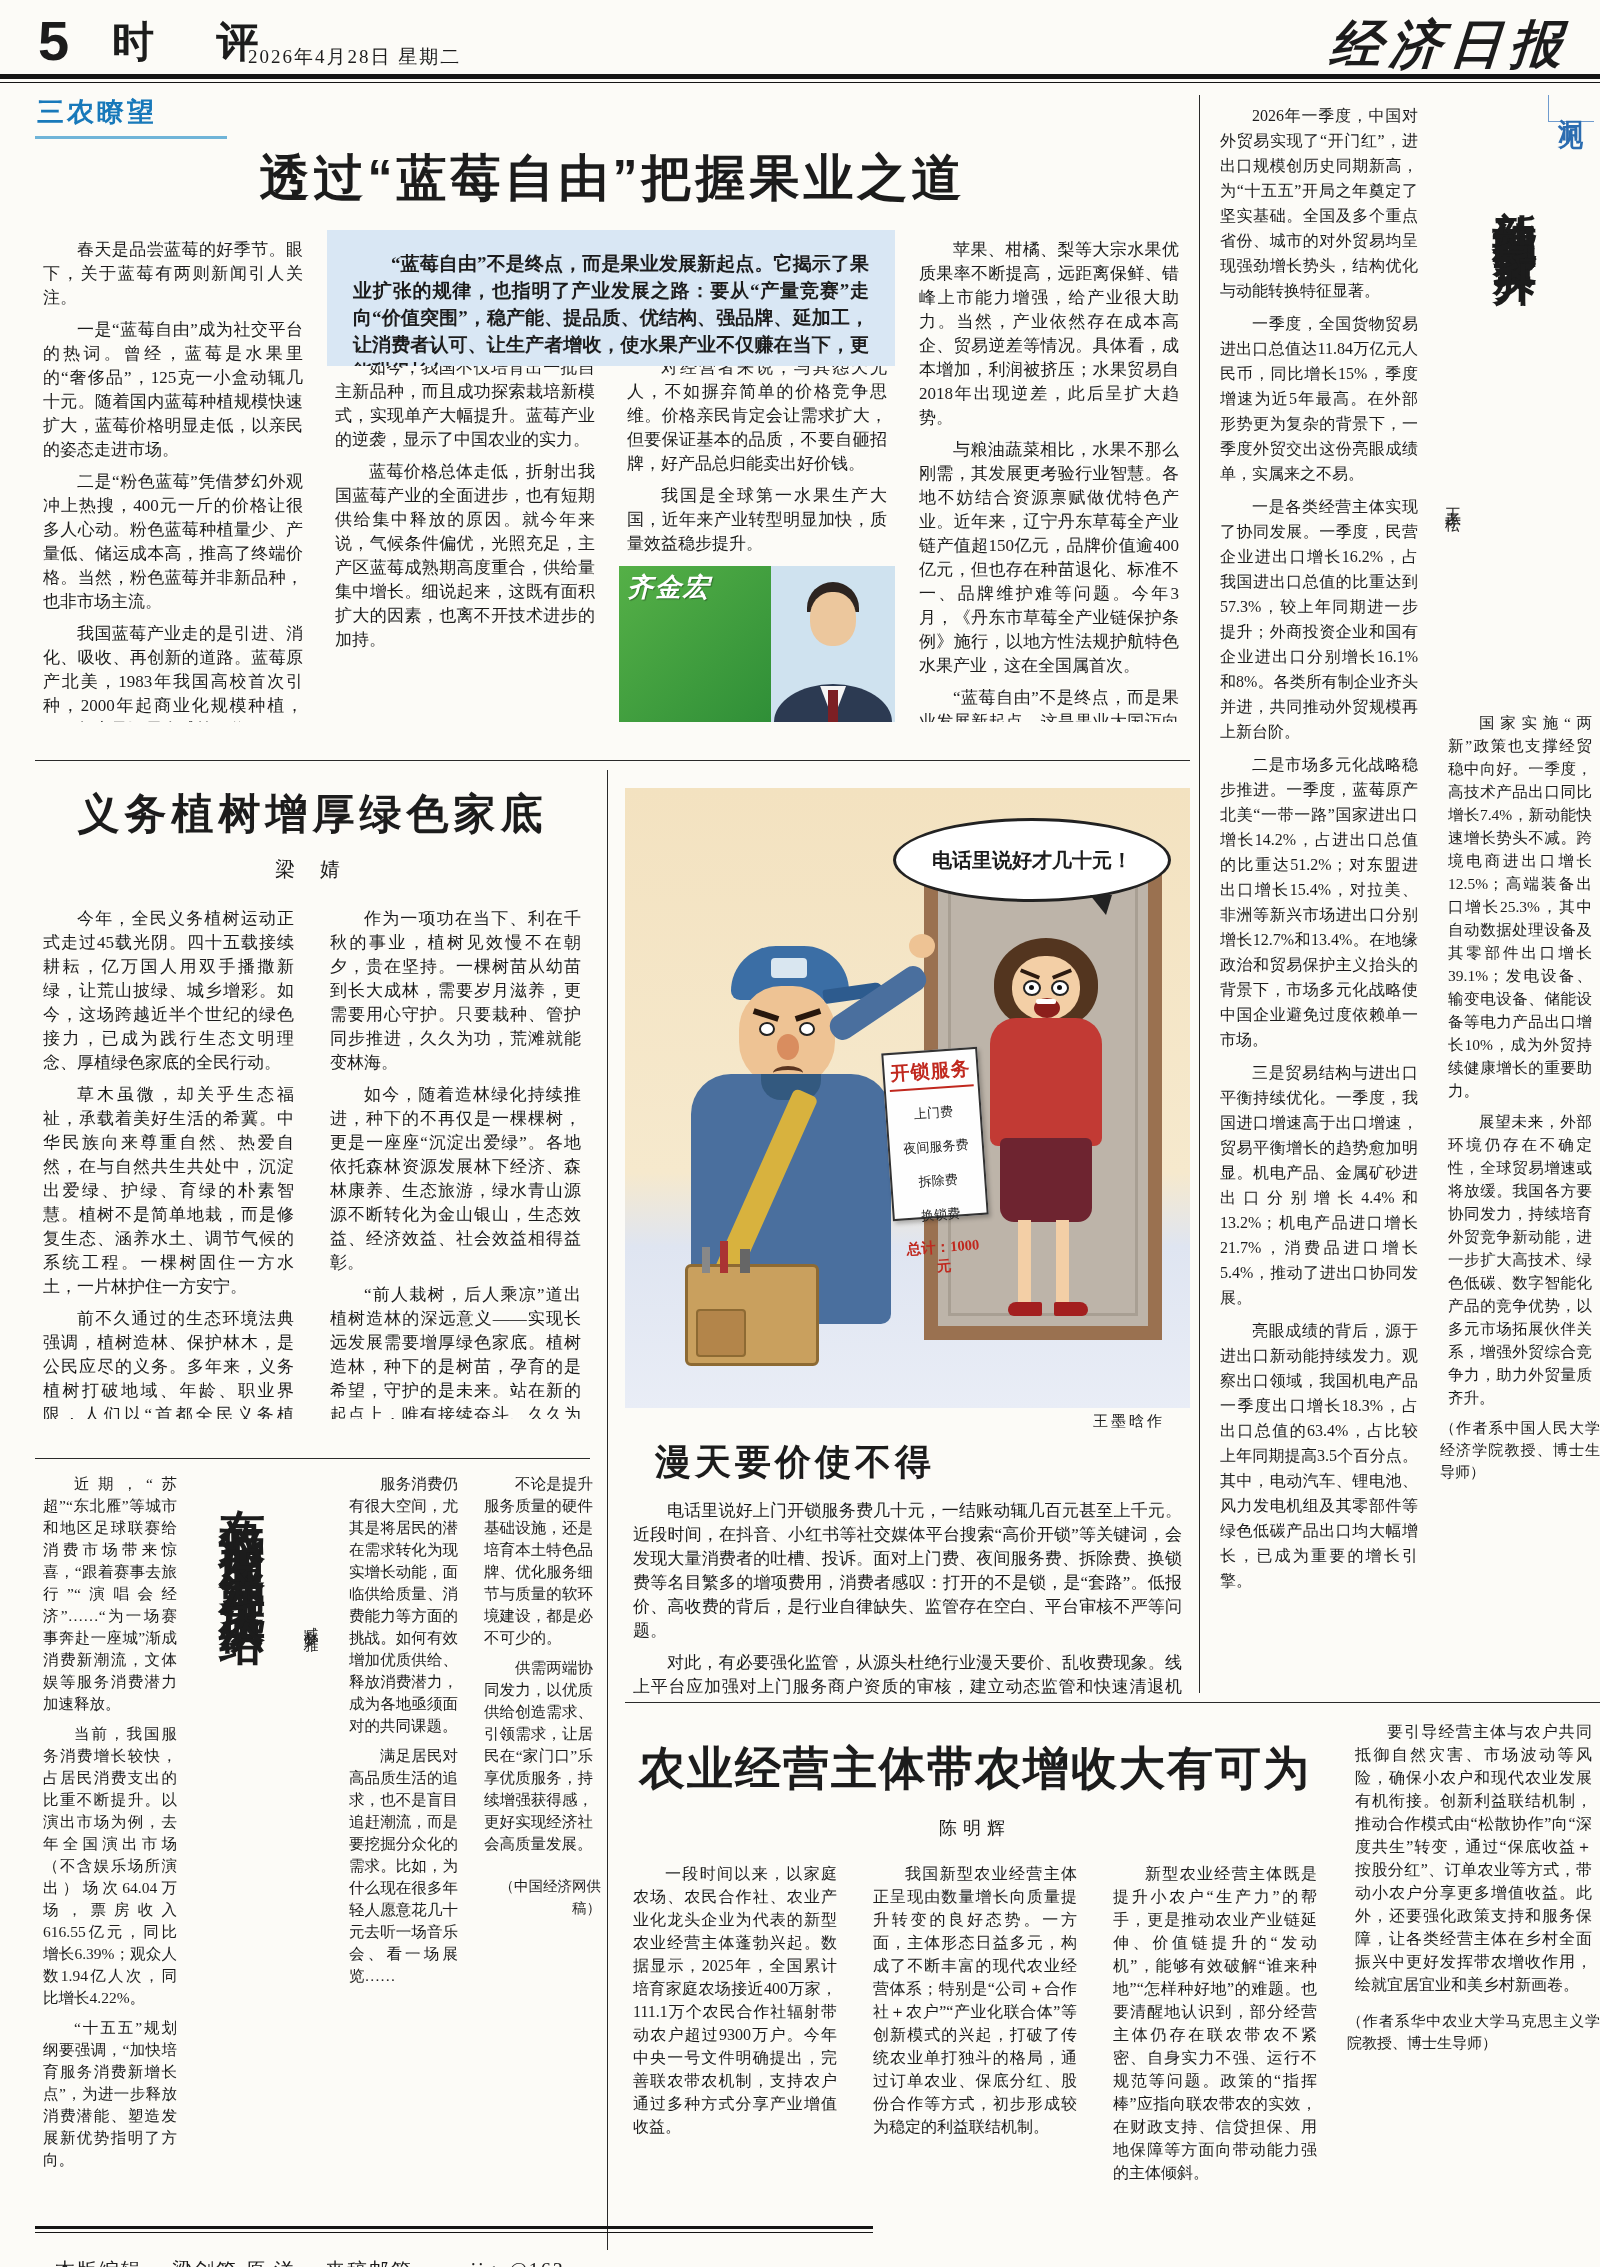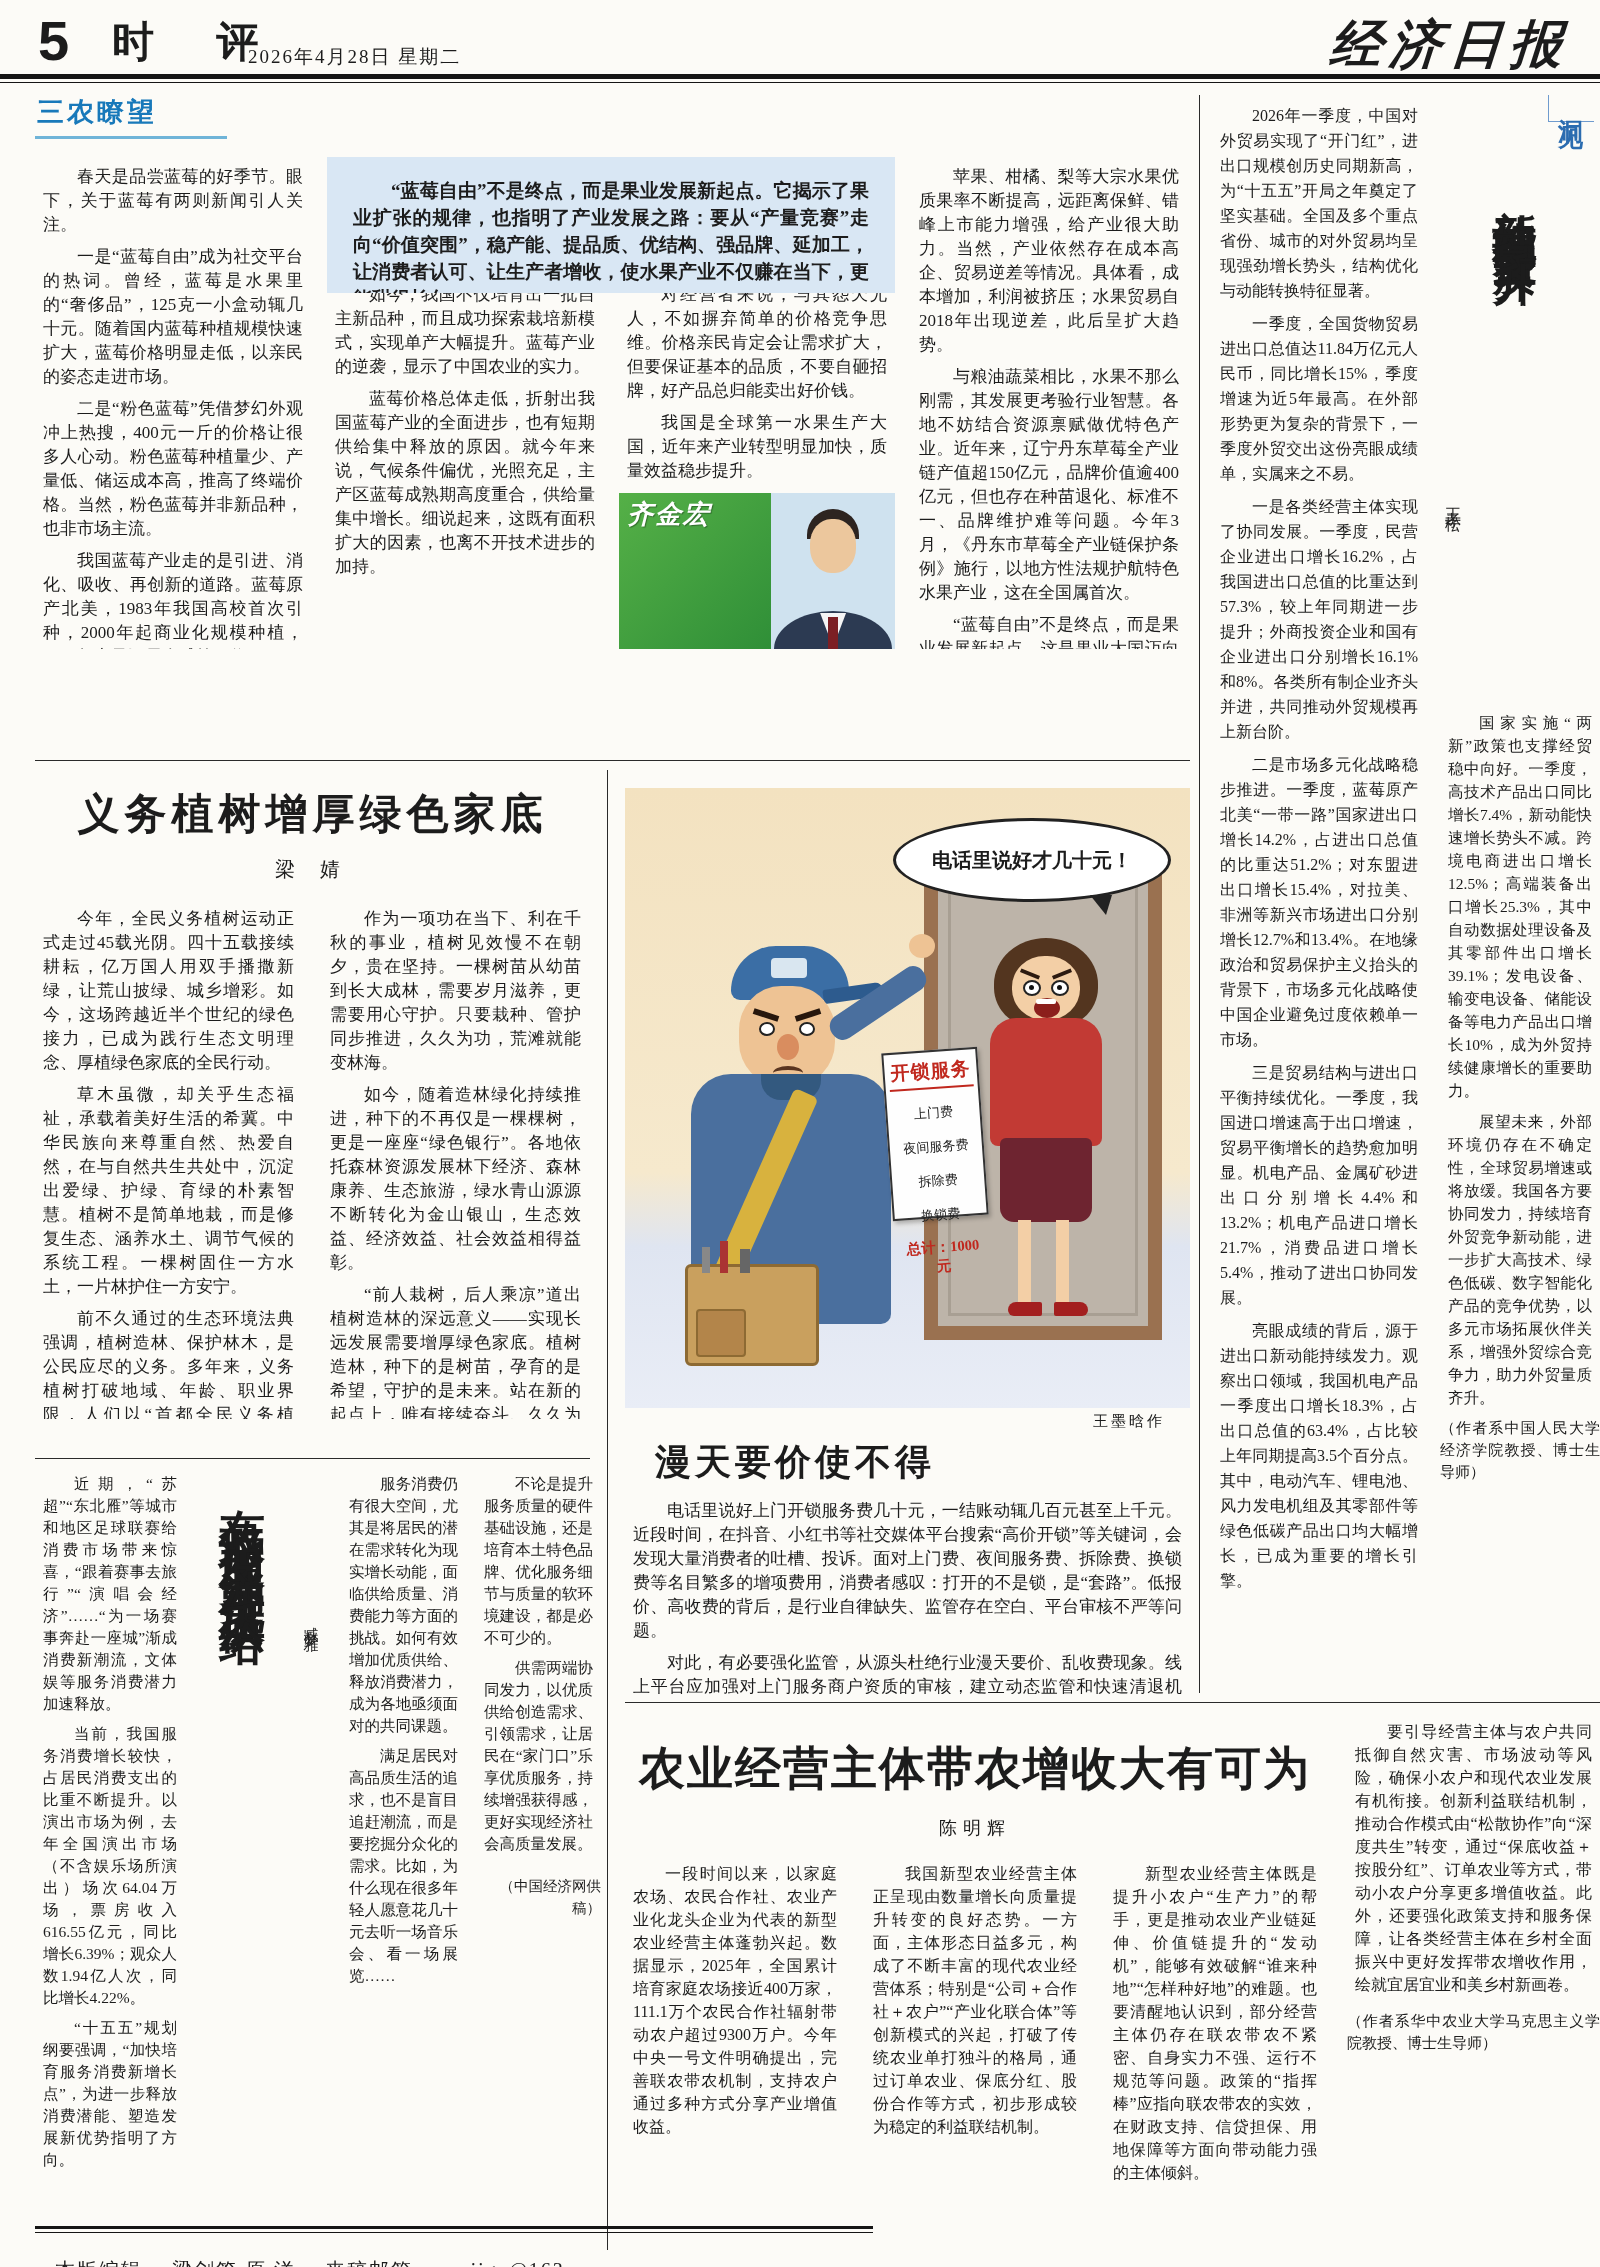--- a/index.html
+++ b/index.html
@@ -165,20 +165,21 @@
     <div class="pageno">5</div>
     <div class="secname">时 评</div>
     <div class="hdr-date">2026年4月28日  星期二</div>
     <div class="masthead">经济日报</div>
   </div>
   <div class="hdr-rule1"></div>
   <div class="hdr-rule2"></div>
 
   <div class="main-art">
     <div class="kicker">三农瞭望</div>
+    <div class="main-headline">透过“蓝莓自由”把握果业之道</div>
     <div class="main-body">
       <div class="intro-box">
         <p class="para">“蓝莓自由”不是终点，而是果业发展新起点。它揭示了果业扩张的规律，也指明了产业发展之路：要从“产量竞赛”走向“价值突围”，稳产能、提品质、优结构、强品牌、延加工，让消费者认可、让生产者增收，使水果产业不仅赚在当下，更能甜得长久。</p>
       </div>
       <div class="main-col coltext">
           <p class="para">春天是品尝蓝莓的好季节。眼下，关于蓝莓有两则新闻引人关注。</p>
           <p class="para">一是“蓝莓自由”成为社交平台的热词。曾经，蓝莓是水果里的“奢侈品”，125克一小盒动辄几十元。随着国内蓝莓种植规模快速扩大，蓝莓价格明显走低，以亲民的姿态走进市场。</p>
           <p class="para">二是“粉色蓝莓”凭借梦幻外观冲上热搜，400元一斤的价格让很多人心动。粉色蓝莓种植量少、产量低、储运成本高，推高了终端价格。当然，粉色蓝莓并非新品种，也非市场主流。</p>
           <p class="para">我国蓝莓产业走的是引进、消化、吸收、再创新的道路。蓝莓原产北美，1983年我国高校首次引种，2000年起商业化规模种植，2020年产量已居全球第一位。</p>
         </div>
@@ -252,21 +253,21 @@
     <div class="yiwu-title">义务植树增厚绿色家底</div>
     <div class="yiwu-author">梁  婧</div>
     <div class="yiwu-body">
       <div class="yiwu-col coltext">
           <p class="para">今年，全民义务植树运动正式走过45载光阴。四十五载接续耕耘，亿万国人用双手播撒新绿，让荒山披绿、城乡增彩。如今，这场跨越近半个世纪的绿色接力，已成为践行生态文明理念、厚植绿色家底的全民行动。</p>
           <p class="para">草木虽微，却关乎生态福祉，承载着美好生活的希冀。中华民族向来尊重自然、热爱自然，在与自然共生共处中，沉淀出爱绿、护绿、育绿的朴素智慧。植树不是简单地栽，而是修复生态、涵养水土、调节气候的系统工程。一棵树固住一方水土，一片林护住一方安宁。</p>
           <p class="para">前不久通过的生态环境法典强调，植树造林、保护林木，是公民应尽的义务。多年来，义务植树打破地域、年龄、职业界限，人们以“首都全民义务植树”“互联网＋全民义务植树”等方式广泛参与，尽责形式不断丰富。</p>
         </div>
       <div class="yiwu-col coltext">
           <p class="para">作为一项功在当下、利在千秋的事业，植树见效慢不在朝夕，贵在坚持。一棵树苗从幼苗到长大成林，需要岁月滋养，更需要用心守护。只要栽种、管护同步推进，久久为功，荒滩就能变林海。</p>
-          <p class="para">如今，随着造林绿化持续推进，种下的不再仅是一棵棵树，更是一座座“绿色银行”。各地依托森林资源发展林下经济、森林康养、生态旅游，绿水青山源源不断转化为金山银山，生态效益、经济效益、社会效益相得益彰。</p>
+          <p class="para">如今，随着造林绿化持续推进，种下的不再仅是一棵棵树，更是一座座“沉淀出爱绿”。各地依托森林资源发展林下经济、森林康养、生态旅游，绿水青山源源不断转化为金山银山，生态效益、经济效益、社会效益相得益彰。</p>
           <p class="para">“前人栽树，后人乘凉”道出植树造林的深远意义——实现长远发展需要增厚绿色家底。植树造林，种下的是树苗，孕育的是希望，守护的是未来。站在新的起点上，唯有接续奋斗、久久为功，让绿色成为美丽中国最动人的底色，方能让绿水青山永续造福后人，以生态之美护航高质量发展。</p>
         </div>
     </div>
   </div>
 
   <div class="cartoon">
     <div class="doorframe">
       <div class="doorpanel"></div>
     </div>
     <div class="woman">

